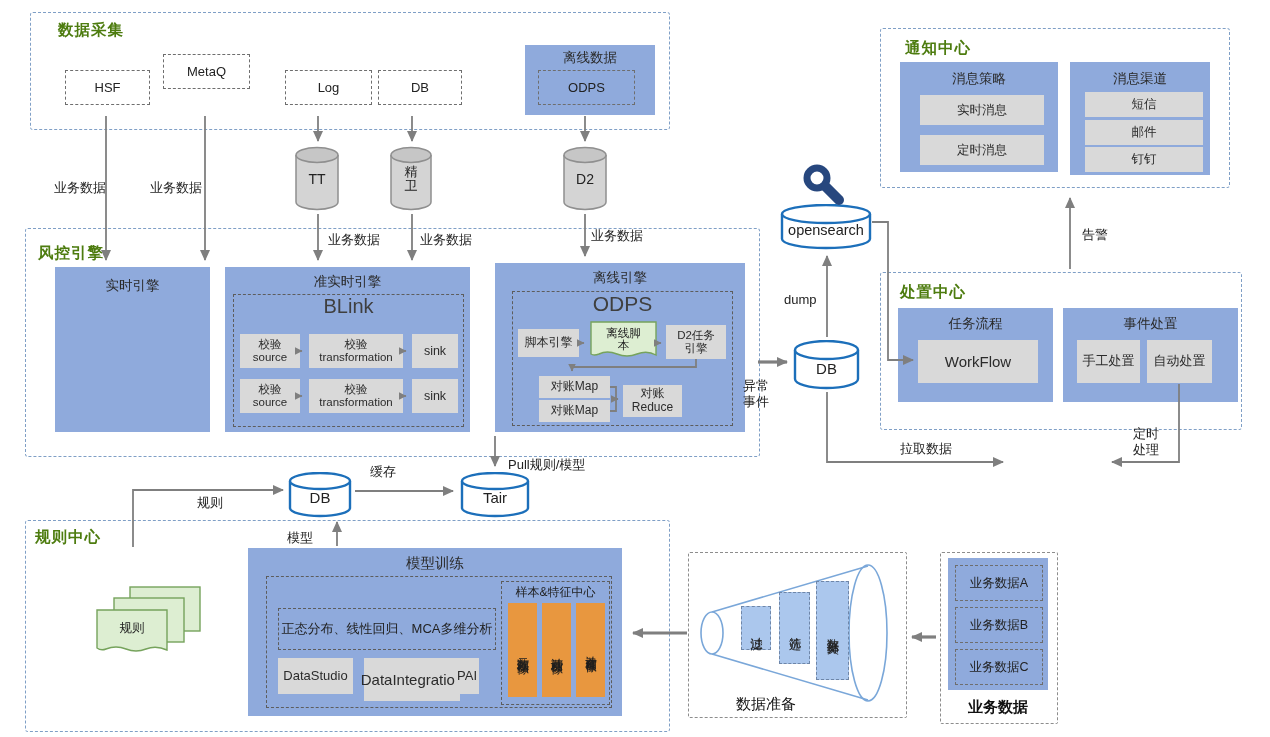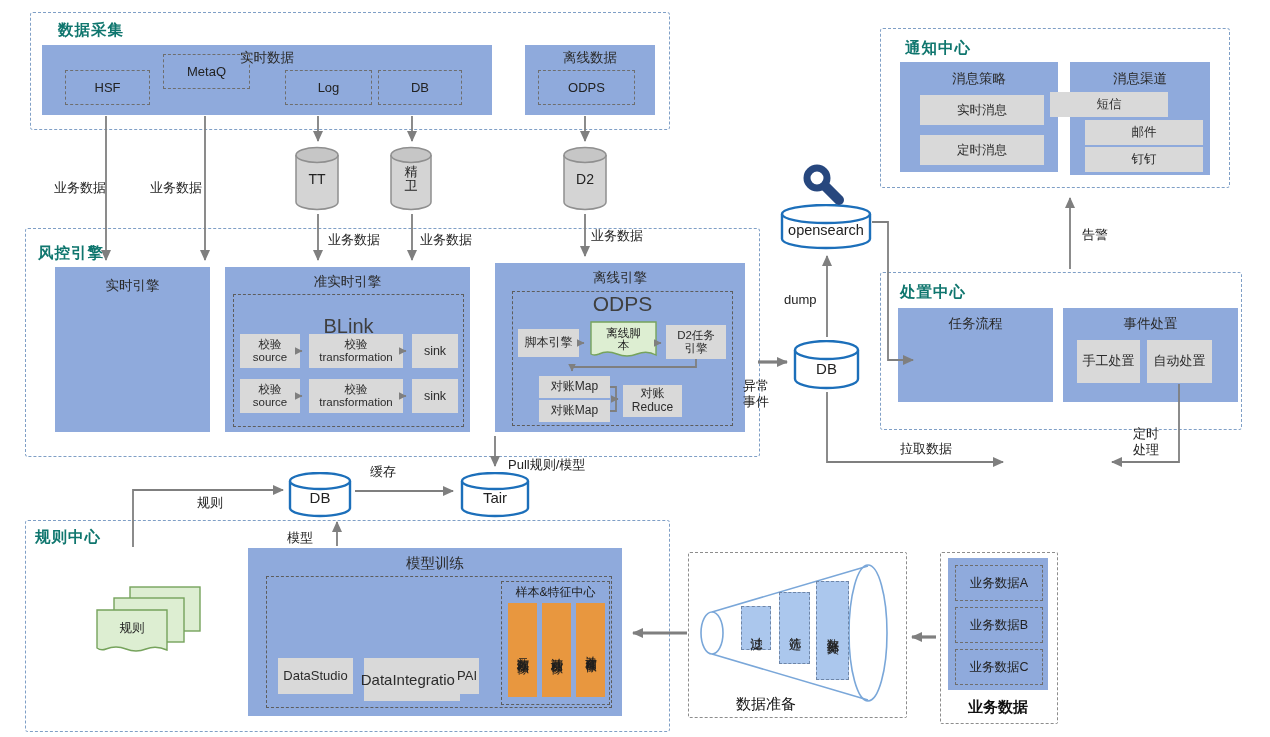--- a/index.html
+++ b/index.html
@@ -7,44 +7,41 @@
           font-family:"Liberation Sans","DejaVu Sans",sans-serif;color:#333;}
   .abs{position:absolute;}
   .dashed{position:absolute;border:1.6px dashed #7f9fc6;border-radius:3px;}
   .dashed-gray{position:absolute;border:1.5px dashed #8d8d8d;border-radius:2px;}
   .bluebox{position:absolute;background:#8FAADC;}
   .boxtitle{position:absolute;left:0;right:0;text-align:center;font-size:13.5px;color:#2b2b2b;}
   .grayitem{position:absolute;background:#D9D9D9;display:flex;align-items:center;justify-content:center;
             font-size:12.5px;color:#2b2b2b;text-align:center;line-height:1.15;}
   .dasheditem{position:absolute;border:1.4px dashed #6e6e6e;display:flex;align-items:center;justify-content:center;
             font-size:13px;color:#222;text-align:center;}
-  .title-orange{position:absolute;color:#0f766e;font-weight:bold;font-size:15.5px;letter-spacing:1px;}
+  .title-orange{position:absolute;color:#4d7c0f;font-weight:bold;font-size:15.5px;letter-spacing:1px;}
   .lbl{position:absolute;font-size:13px;color:#222;white-space:nowrap;}
   .ml{white-space:pre-line;}
   .vtext{writing-mode:vertical-rl;text-orientation:upright;letter-spacing:1px;}
   .cyl{position:absolute;}
   .cyl-label{position:absolute;left:0;right:0;top:0;bottom:0;display:flex;align-items:center;justify-content:center;
              font-size:14px;color:#222;text-align:center;line-height:1.05;}
   .stage{position:absolute;background:#ABC7ED;border:1.4px dashed #6e86a8;display:flex;align-items:center;
          justify-content:center;font-size:12.5px;color:#222;}
   .bar{position:absolute;background:#E8973F;display:flex;align-items:center;justify-content:center;
        font-size:12.5px;color:#1d1d1d;}
   svg{display:block;}
 </style>
 </head>
 <body>
 
 <div class="canvas">
 
   <div class="dashed" style="left:30px;top:12px;width:638px;height:116px"></div>
   <div class="title-orange" style="left:58px;top:20px">数据采集</div>
 
-  <div class="bluebox" style="left:42px;top:45px;width:450px;height:70px">
-    <div class="boxtitle" style="top:4px">实时数据</div>
-  </div>
   <div class="dasheditem" style="left:65px;top:70px;width:83px;height:33px">HSF</div>
   <div class="dasheditem" style="left:163px;top:54px;width:85px;height:33px">MetaQ</div>
   <div class="dasheditem" style="left:285px;top:70px;width:85px;height:33px">Log</div>
   <div class="dasheditem" style="left:378px;top:70px;width:82px;height:33px">DB</div>
 
   <div class="bluebox" style="left:525px;top:45px;width:130px;height:70px">
     <div class="boxtitle" style="top:4px">离线数据</div>
   </div>
   <div class="dasheditem" style="left:538px;top:70px;width:95px;height:33px">ODPS</div>
 
@@ -81,21 +78,21 @@
   <div class="title-orange" style="left:38px;top:243px">风控引擎</div>
 
   <div class="bluebox" style="left:55px;top:267px;width:155px;height:165px">
     <div class="boxtitle" style="top:10px">实时引擎</div>
   </div>
 
   <div class="bluebox" style="left:225px;top:267px;width:245px;height:165px">
     <div class="boxtitle" style="top:6px">准实时引擎</div>
   </div>
   <div class="dasheditem" style="left:233px;top:294px;width:229px;height:131px;align-items:flex-start;border-color:#5d5d5d">
-    <span style="font-size:20px;color:#3f3f3f;margin-top:20px">BLink</span>
+    <span style="font-size:20px;color:#3f3f3f;margin-top:0">BLink</span>
   </div>
   <div class="grayitem ml" style="left:240px;top:334px;width:60px;height:34px;font-size:11.5px">校验
 source</div>
   <div class="grayitem ml" style="left:309px;top:334px;width:94px;height:34px;font-size:11.5px">校验
 transformation</div>
   <div class="grayitem" style="left:412px;top:334px;width:46px;height:34px">sink</div>
   <div class="grayitem ml" style="left:240px;top:379px;width:60px;height:34px;font-size:11.5px">校验
 source</div>
   <div class="grayitem ml" style="left:309px;top:379px;width:94px;height:34px;font-size:11.5px">校验
 transformation</div>
@@ -151,20 +148,21 @@
       <rect x="22" y="12" width="70" height="44" fill="#DDEED2" stroke="#76A35C" stroke-width="1.4"></rect>
       <path d="M5,24 H75 V64 Q64,59 54,63 Q44,67 34,63 Q24,59 14,63 Q9,65 5,62 Z" fill="#DDEED2" stroke="#76A35C" stroke-width="1.4"></path>
     </svg>
     <span class="abs" style="left:5px;top:34px;width:70px;text-align:center;font-size:12.5px;color:#222">规则</span>
   </div>
 
   <div class="bluebox" style="left:248px;top:548px;width:374px;height:168px">
     <div class="boxtitle" style="top:6px;font-size:14.5px">模型训练</div>
   </div>
   <div class="dasheditem" style="left:266px;top:576px;width:344px;height:130px;border-color:#5d5d5d"></div>
+  <div class="dasheditem" style="left:278px;top:608px;width:216px;height:40px;font-size:13px;border-color:#5d5d5d">正态分布、线性回归、MCA多维分析</div>
   <div class="grayitem" style="left:278px;top:658px;width:75px;height:36px;font-size:13px">DataStudio</div>
   <div class="grayitem" style="left:364px;top:658px;width:96px;height:43px;font-size:15px">DataIntegration</div>
   <div class="grayitem" style="left:455px;top:658px;width:24px;height:36px;font-size:13px">PAI</div>
   <div class="dasheditem" style="left:501px;top:581px;width:107px;height:122px;align-items:flex-start;border-color:#5d5d5d">
     <span style="font-size:12px;margin-top:2px">样本&amp;特征中心</span>
   </div>
   <div class="bar vtext" style="left:508px;top:603px;width:29px;height:94px">元数据画像</div>
   <div class="bar vtext" style="left:542px;top:603px;width:29px;height:94px">计费标画像</div>
   <div class="bar vtext" style="left:576px;top:603px;width:29px;height:94px;font-size:11.5px">计费金额画像</div>
 
@@ -192,21 +190,21 @@
   <div class="dashed" style="left:880px;top:28px;width:348px;height:158px"></div>
   <div class="title-orange" style="left:905px;top:38px">通知中心</div>
   <div class="bluebox" style="left:900px;top:62px;width:158px;height:110px">
     <div class="boxtitle" style="top:8px">消息策略</div>
   </div>
   <div class="grayitem" style="left:920px;top:95px;width:124px;height:30px">实时消息</div>
   <div class="grayitem" style="left:920px;top:135px;width:124px;height:30px">定时消息</div>
   <div class="bluebox" style="left:1070px;top:62px;width:140px;height:113px">
     <div class="boxtitle" style="top:8px">消息渠道</div>
   </div>
-  <div class="grayitem" style="left:1050px;top:92px;width:118px;height:25px">短信</div>
+  <div class="grayitem" style="left:1085px;top:92px;width:118px;height:25px">短信</div>
   <div class="grayitem" style="left:1085px;top:120px;width:118px;height:25px">邮件</div>
   <div class="grayitem" style="left:1085px;top:147px;width:118px;height:25px">钉钉</div>
 
   <div class="cyl" style="left:780px;top:204px;width:92px;height:46px">
     <svg viewBox="0 0 92 46" width="92" height="46">
       <path d="M2,10 V35 A44,9 0 0 0 90,35 V10" fill="#ffffff" stroke="#1C6FBA" stroke-width="2.4"></path>
       <ellipse cx="46" cy="10" rx="44" ry="9" fill="#ffffff" stroke="#1C6FBA" stroke-width="2.4"></ellipse>
     </svg>
     <span class="cyl-label" style="font-size:14.5px;padding-top:7px">opensearch</span>
   </div>
@@ -225,20 +223,21 @@
   </div>
   <div class="lbl" style="left:784px;top:292px">dump</div>
   <div class="lbl ml" style="left:743px;top:378px;line-height:1.25">异常
 事件</div>
 
   <div class="dashed" style="left:880px;top:272px;width:360px;height:156px"></div>
   <div class="title-orange" style="left:900px;top:282px">处置中心</div>
   <div class="bluebox" style="left:898px;top:308px;width:155px;height:94px">
     <div class="boxtitle" style="top:7px">任务流程</div>
   </div>
+  <div class="grayitem" style="left:918px;top:340px;width:120px;height:43px;font-size:15px">WorkFlow</div>
   <div class="bluebox" style="left:1063px;top:308px;width:175px;height:94px">
     <div class="boxtitle" style="top:7px">事件处置</div>
   </div>
   <div class="grayitem" style="left:1077px;top:340px;width:63px;height:43px;font-size:13px">手工处置</div>
   <div class="grayitem" style="left:1147px;top:340px;width:65px;height:43px;font-size:13px">自动处置</div>
   <div class="lbl" style="left:1082px;top:226px">告警</div>
 
   <div class="lbl" style="left:900px;top:440px">拉取数据</div>
   <div class="lbl ml" style="left:1133px;top:426px;line-height:1.25">定时
 处理</div>

